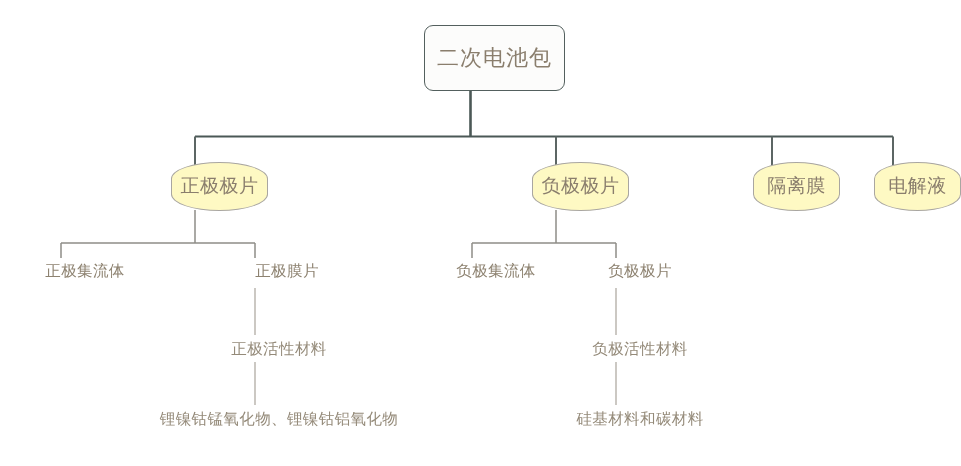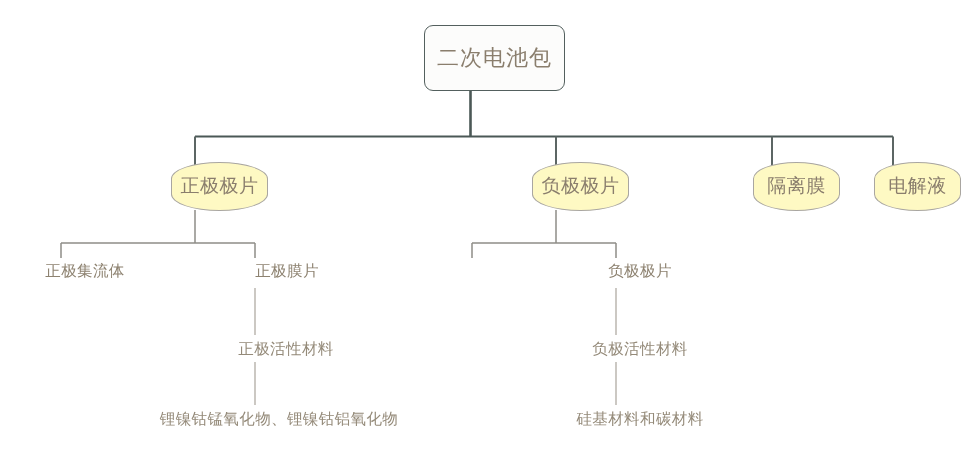--- a/index.html
+++ b/index.html
@@ -116,26 +116,29 @@
   </div>
 
   <div class="node node-text" style="left:1px; top:258px; width:120px; height:26px;">
     <span>正极集流体</span>
   </div>
 
   <div class="node node-text" style="left:215px; top:258px; width:96px; height:26px;">
     <span>正极膜片</span>
   </div>
 
+  <div class="node node-text" style="left:412px; top:258px; width:120px; height:26px;">
+    <span>负极集流体</span>
+  </div>
 
   <div class="node node-text" style="left:568px; top:258px; width:96px; height:26px;">
     <span>负极极片</span>
   </div>
 
-  <div class="node node-text t-light" style="left:190px; top:335px; width:144px; height:27px;">
+  <div class="node node-text t-light" style="left:183px; top:335px; width:144px; height:27px;">
     <span>正极活性材料</span>
   </div>
 
   <div class="node node-text t-light" style="left:544px; top:335px; width:144px; height:27px;">
     <span>负极活性材料</span>
   </div>
 
   <div class="node node-text t-light" style="left:113px; top:405px; width:284px; height:27px;">
     <span>锂镍钴锰氧化物、锂镍钴铝氧化物</span>
   </div>

